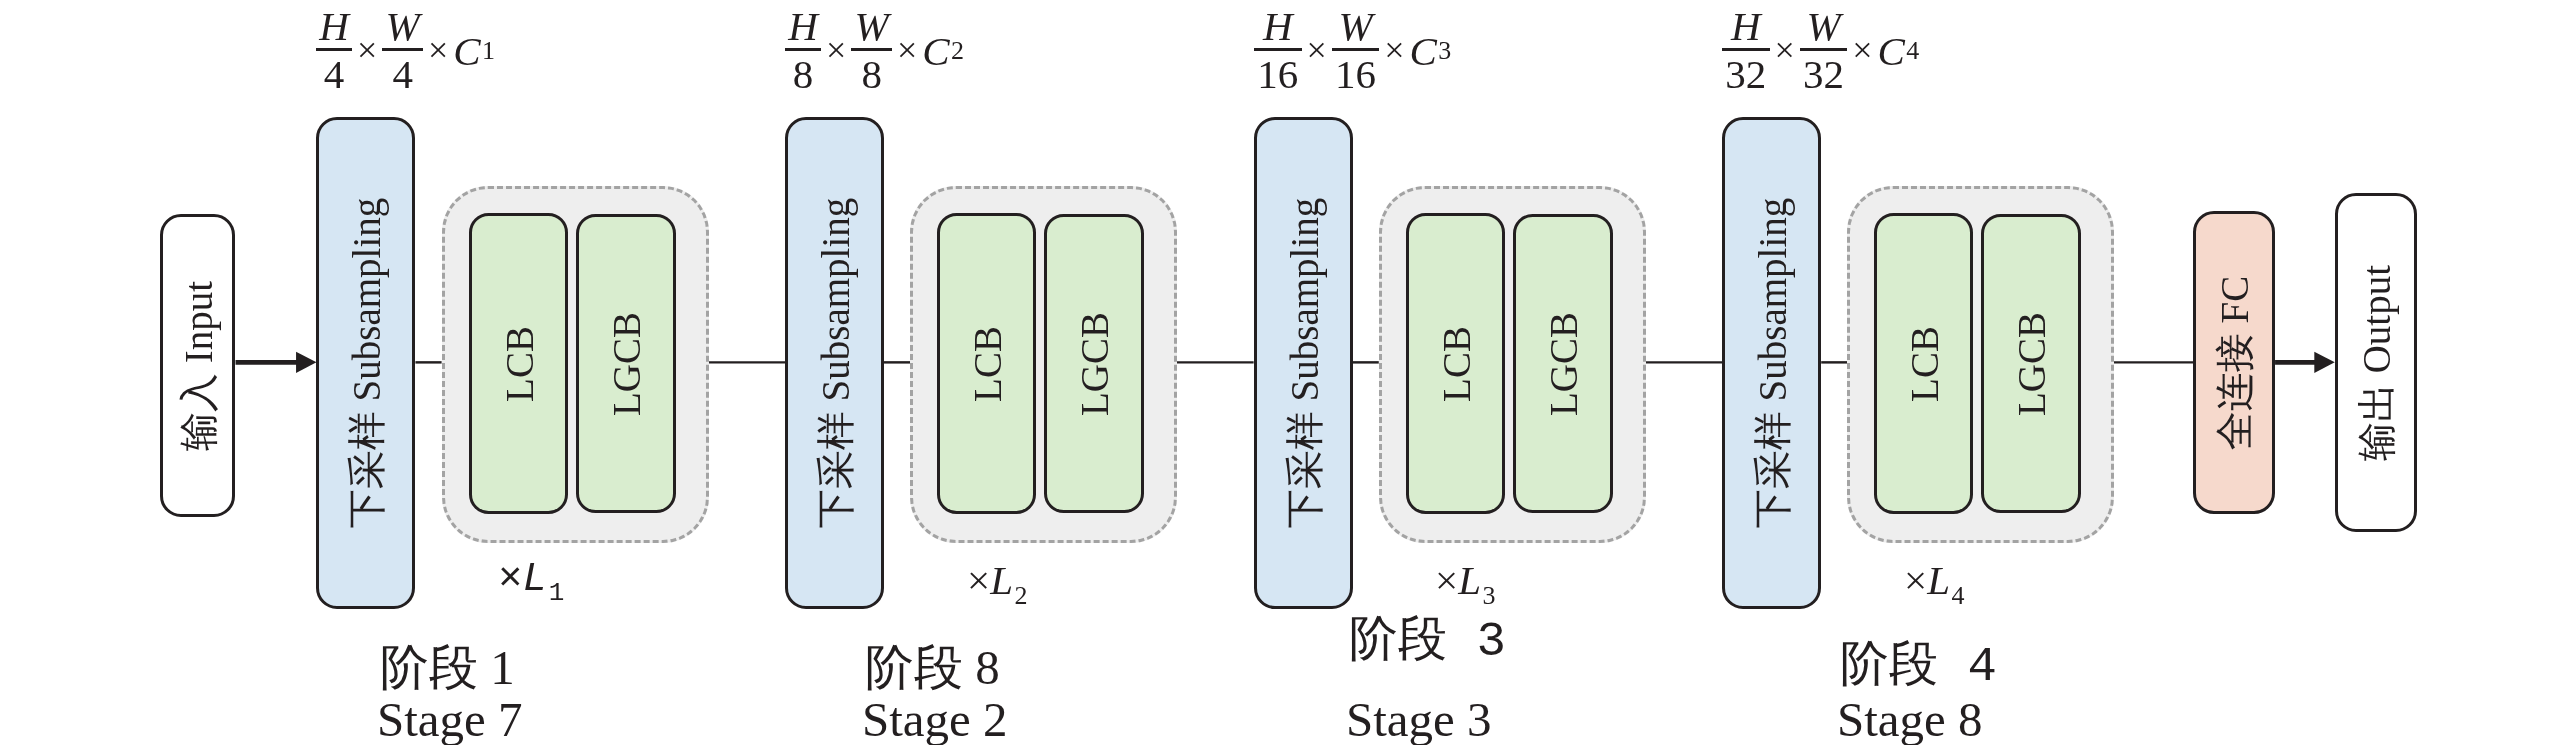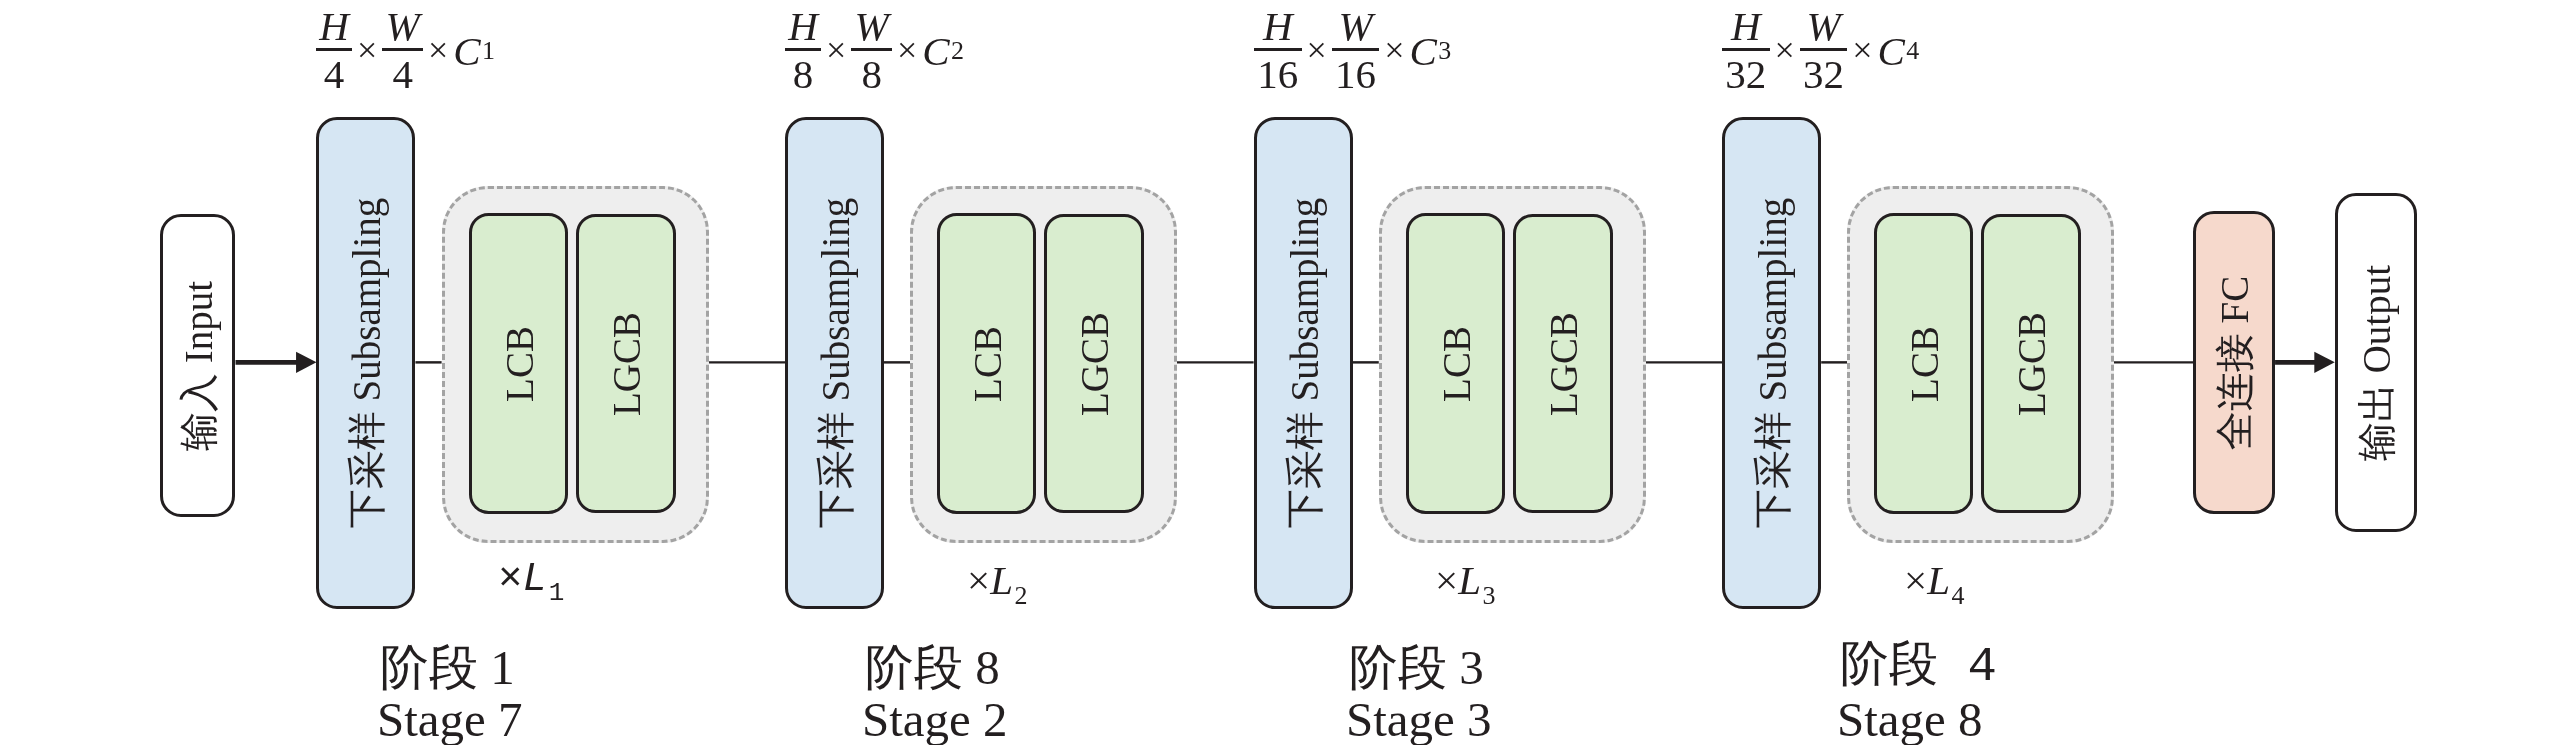--- a/index.html
+++ b/index.html
@@ -147,21 +147,21 @@
       <div class="grp" style="left:1379px;top:186px;width:267px;height:357px;"></div>
       <div class="box blk" style="left:1406px;top:213px;width:99px;height:301px;">
         <span class="vt">LCB</span>
       </div>
       <div class="box blk" style="left:1513px;top:214px;width:100px;height:299px;">
         <span class="vt">LGCB</span>
       </div>
       <div class="rep" style="left:1435px;text-align:right;">
         <span>×</span><span class="var">L</span><sub>3</sub>
       </div>
-      <div class="stage" style="left:1349px;top:643px;">阶段 3</div>
+      <div class="stage" style="left:1349px;top:618px;font-family:Liberation Mono, monospace;">阶段 3</div>
       <div class="stage" style="left:1346px;top:695px;">Stage 3</div>
     </div>
     <div>
       <div class="fml" style="left:1722px;">
         <span class="frac">
           <span class="num">H</span>
           <span class="bar"></span>
           <span class="den">32</span>
         </span>
         <span class="times">×</span>

